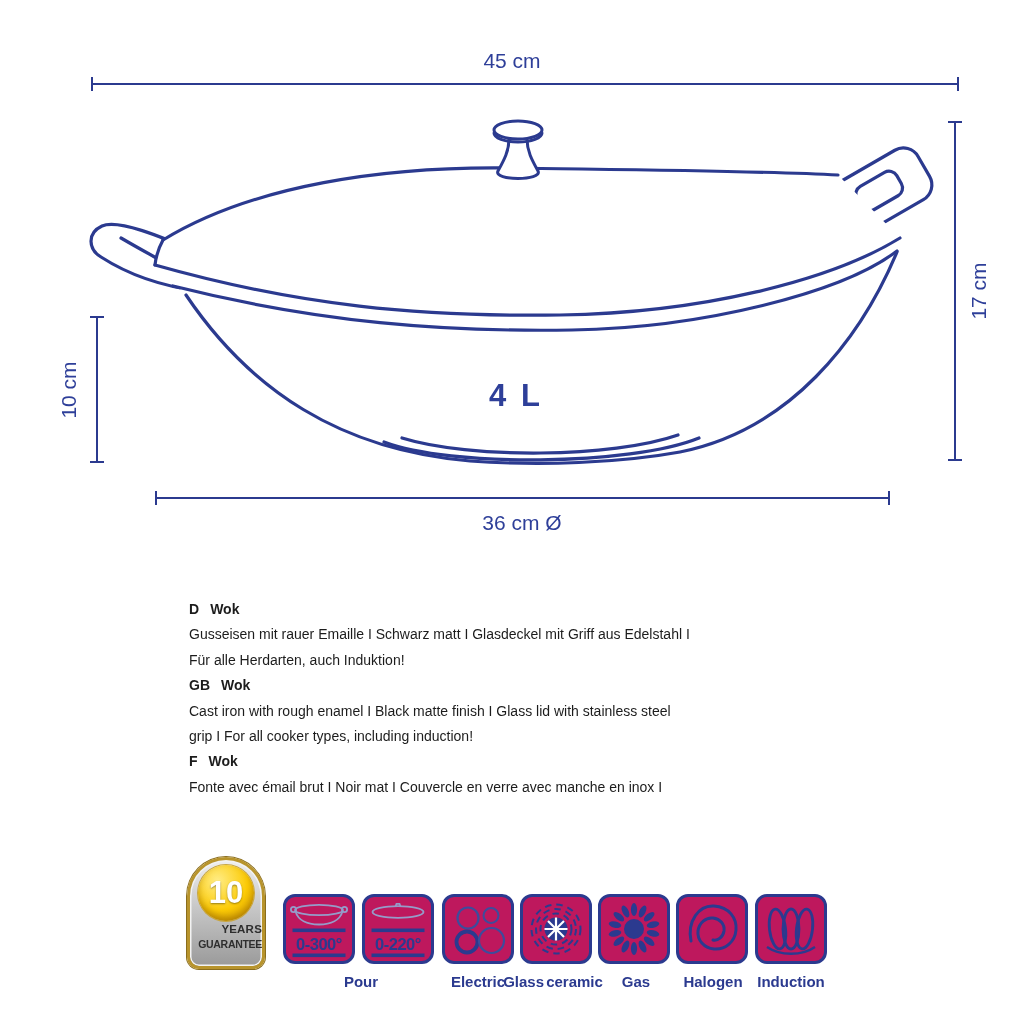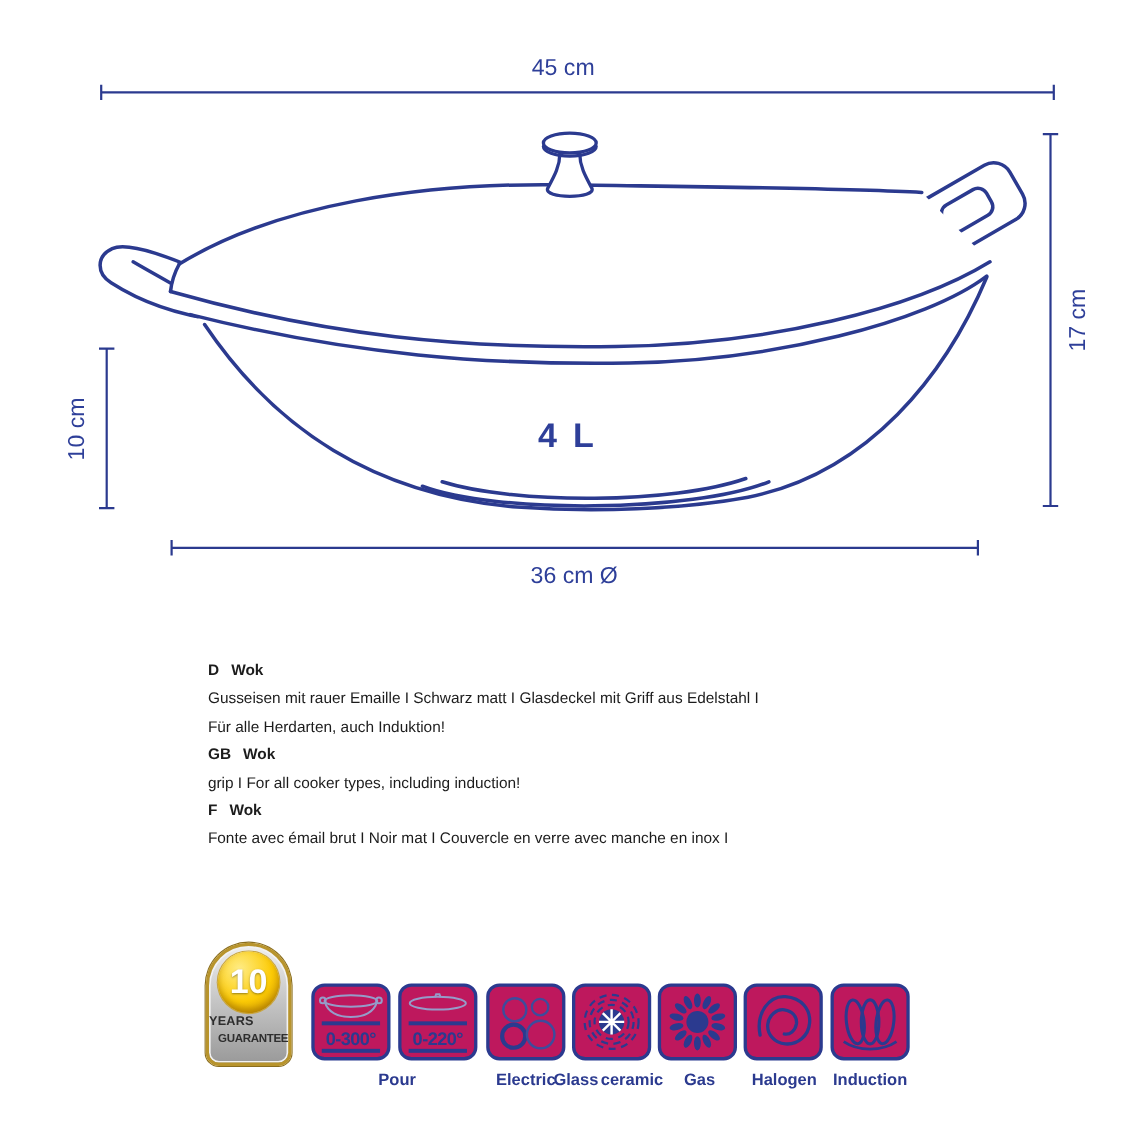--- a/index.html
+++ b/index.html
@@ -18,21 +18,21 @@
   .badge{position:absolute;left:187px;top:857px;width:72px;height:106px;
          background:linear-gradient(180deg,#efefef 0%,#c7c7c7 45%,#9a9a9a 100%);
          border:3px solid #b8942c;border-radius:39px 39px 12px 12px;
          box-shadow:inset 0 0 0 1.5px #f2f2f2, 0 0 0 1px #8a6d1d;}
   .badge-circle{position:absolute;left:50%;top:5px;transform:translateX(-50%);
          width:56px;height:56px;border-radius:50%;
          background:radial-gradient(circle at 35% 28%,#ffec85 0%,#fccb06 55%,#cf9400 100%);
          box-shadow:inset 0 -4px 7px rgba(120,75,0,.45), 0 0 0 1px #c9a53d;
          display:flex;align-items:center;justify-content:center;
          color:#fff;font-weight:bold;font-size:31px;text-shadow:0 1px 2px rgba(0,0,0,.4);}
-  .badge-years{position:absolute;top:63px;width:100%;text-align:left;
+  .badge-years{position:absolute;top:63px;width:100%;text-align:right;
          font-size:11.5px;font-weight:bold;color:#2e2e2e;letter-spacing:.2px;}
   .badge-guar{position:absolute;top:78px;width:100%;text-align:right;
          font-size:10.5px;font-weight:bold;color:#2e2e2e;letter-spacing:-.3px;}
 
   
   .hobbox{position:absolute;top:894px;width:66px;height:64px;border:3px solid #2b3a8f;
           border-radius:12px;background:#be185d;}
   .iconlabel{position:absolute;top:973px;transform:translateX(-50%);
           font-size:15px;font-weight:bold;color:#2b3a8f;white-space:nowrap;word-spacing:-2px;}
 </style>
@@ -90,20 +90,21 @@
 
   <div class="desc">
     <div class="hd">
       <span class="lang">D</span><span>Wok</span>
     </div>
     <div>Gusseisen mit rauer Emaille I Schwarz matt I Glasdeckel mit Griff aus Edelstahl I</div>
     <div>Für alle Herdarten, auch Induktion!</div>
     <div class="hd">
       <span class="lang">GB</span><span>Wok</span>
     </div>
+    <div>Cast iron with rough enamel I Black matte finish I Glass lid with stainless steel</div>
     <div>grip I For all cooker types, including induction!</div>
     <div class="hd">
       <span class="lang">F</span><span>Wok</span>
     </div>
     <div>Fonte avec émail brut I Noir mat  I Couvercle en verre avec manche en inox I</div>
   </div>
 
   <div class="badge">
     <div class="badge-circle">10</div>
     <div class="badge-years">YEARS</div>

